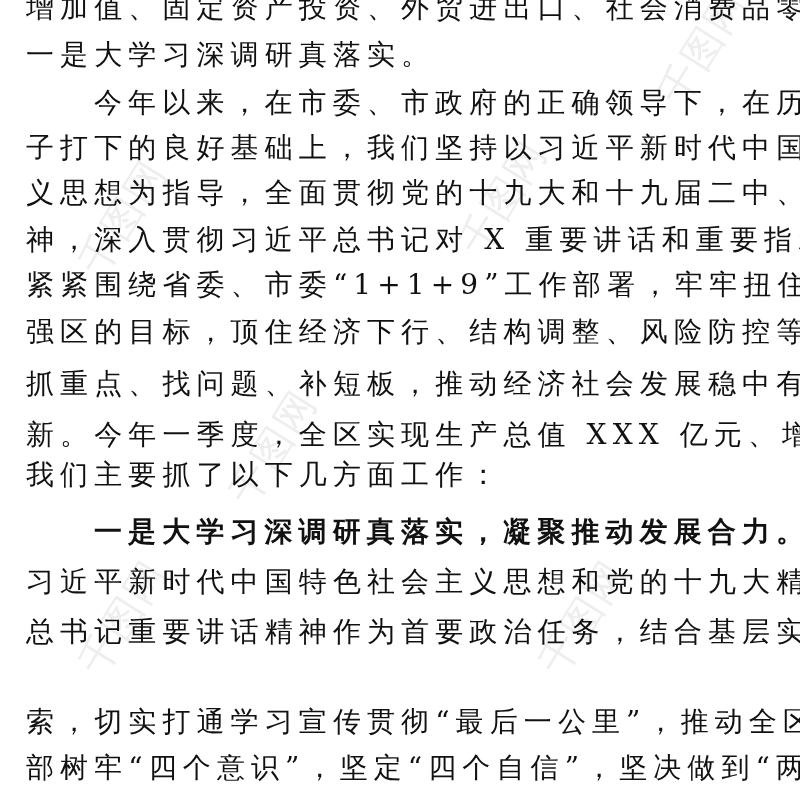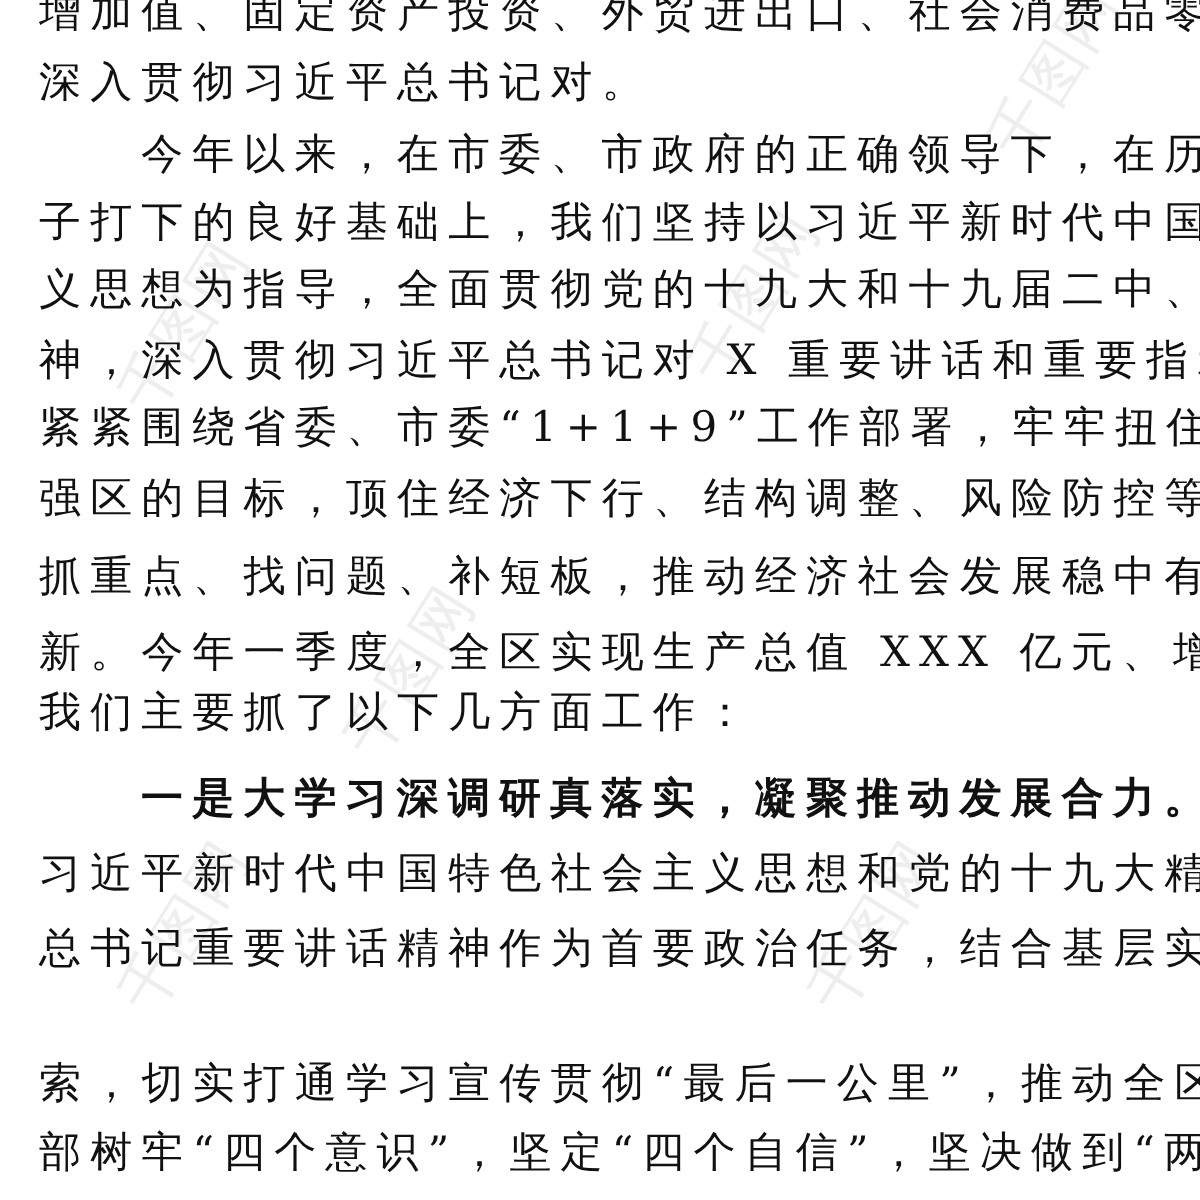--- a/index.html
+++ b/index.html
@@ -51,21 +51,21 @@
 <div class="page">
 
   <div class="watermark" style="left:60px; top:190px;">千图网</div>
   <div class="watermark" style="left:440px; top:170px;">千图网</div>
   <div class="watermark" style="left:210px; top:420px;">千图网</div>
   <div class="watermark" style="left:60px; top:590px;">千图网</div>
   <div class="watermark" style="left:520px; top:590px;">千图网</div>
   <div class="watermark" style="left:640px; top:20px;">千图网</div>
 
   <div class="line" style="top:8px;">增加值、固定资产投资、外贸进出口、社会消费品零售总额均保</div>
-  <div class="line" style="top:55px;">深入贯彻习近平总书记对。</div>
+  <div class="line" style="top:55px;">一是大学习深调研真落实。</div>
 
   <div class="line indent" style="top:103px;">今年以来，在市委、市政府的正确领导下，在历届区领导班</div>
   <div class="line" style="top:148px;">子打下的良好基础上，我们坚持以习近平新时代中国特色社会主</div>
   <div class="line" style="top:193px;">义思想为指导，全面贯彻党的十九大和十九届二中、三中全会精</div>
   <div class="line" style="top:240px;">神，深入贯彻习近平总书记对 X 重要讲话和重要指示批示精神，</div>
   <div class="line" style="top:285px;">紧紧围绕省委、市委“1+1+9”工作部署，牢牢扭住建设 X 制造业</div>
   <div class="line" style="top:332px;">强区的目标，顶住经济下行、结构调整、风险防控等重重压力，</div>
   <div class="line" style="top:384px;">抓重点、找问题、补短板，推动经济社会发展稳中有进、稳中有</div>
   <div class="line" style="top:435px;">新。今年一季度，全区实现生产总值 XXX 亿元、增长 XXX%。</div>
   <div class="line" style="top:475px;">我们主要抓了以下几方面工作：</div>

